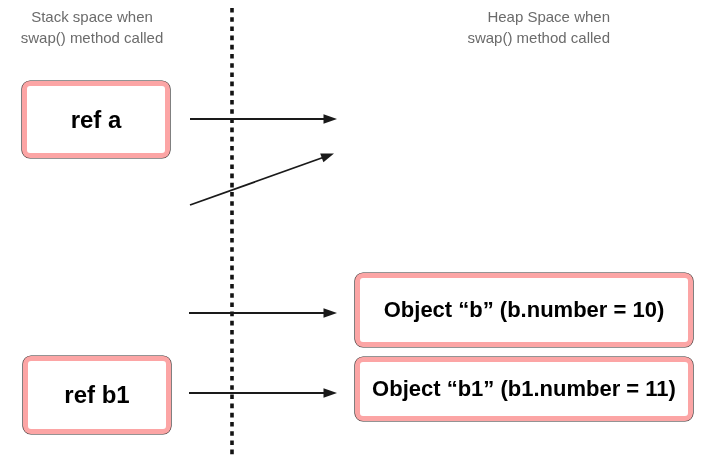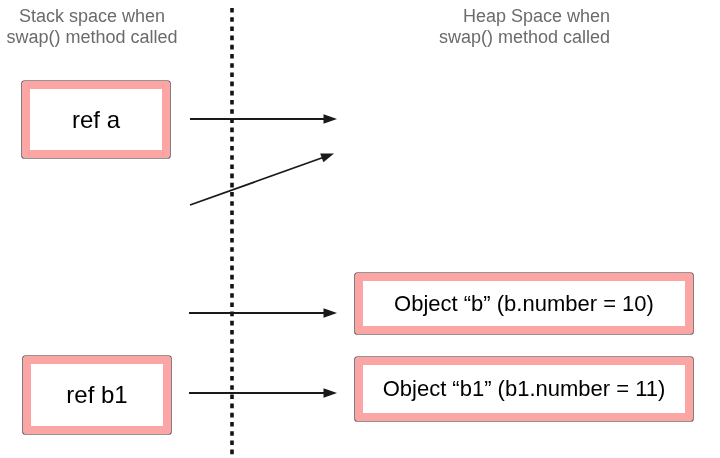--- a/index.html
+++ b/index.html
@@ -12,51 +12,51 @@
     width: 720px;
     height: 458px;
     background: #ffffff;
     font-family: "Liberation Sans", "DejaVu Sans", sans-serif;
     overflow: hidden;
   }
   .header {
     position: absolute;
     text-align: center;
     color: #6b6b6b;
-    font-size: 18px;
+    font-size: 15px;
     line-height: 21px;
     font-weight: 400;
   }
   .header-stack { left: 4px;  top: 6px; width: 176px; }
   .header-heap  { left: 405px; top: 6px; width: 205px; text-align: right; }
 
   .membox {
     position: absolute;
     box-sizing: border-box;
     background: #ffffff;
-    border: 8px solid #fca5a5;
-    border-radius: 2px;
+    border: 5px solid #fca5a5;
+    border-radius: 8px;
     box-shadow: 0 0 0 0.6px #2a2a2a;
     display: flex;
     align-items: center;
     justify-content: center;
     color: #000000;
-    font-weight: 400;
+    font-weight: 700;
     white-space: nowrap;
   }
   .stackbox { font-size: 24px; }
   .heapbox  { font-size: 22px; }
 
   .box-ref-a  { left: 22px;  top: 81px;  width: 148px; height: 77px; }
   .box-ref-a1 { left: 22px;  top: 167px; width: 148px; height: 77px; }
   .box-ref-b  { left: 23px;  top: 274px; width: 148px; height: 74px; }
   .box-ref-b1 { left: 23px;  top: 356px; width: 148px; height: 78px; }
 
   .box-obj-a  { left: 354px; top: 82px;  width: 339px; height: 72px; }
-  .box-obj-b  { left: 355px; top: 273px; width: 338px; height: 61px; }
+  .box-obj-b  { left: 355px; top: 273px; width: 338px; height: 74px; }
   .box-obj-b1 { left: 355px; top: 357px; width: 338px; height: 64px; }
 
   .connector-layer {
     position: absolute;
     left: 0; top: 0;
     width: 720px;
     height: 458px;
   }
 </style>
 </head>

